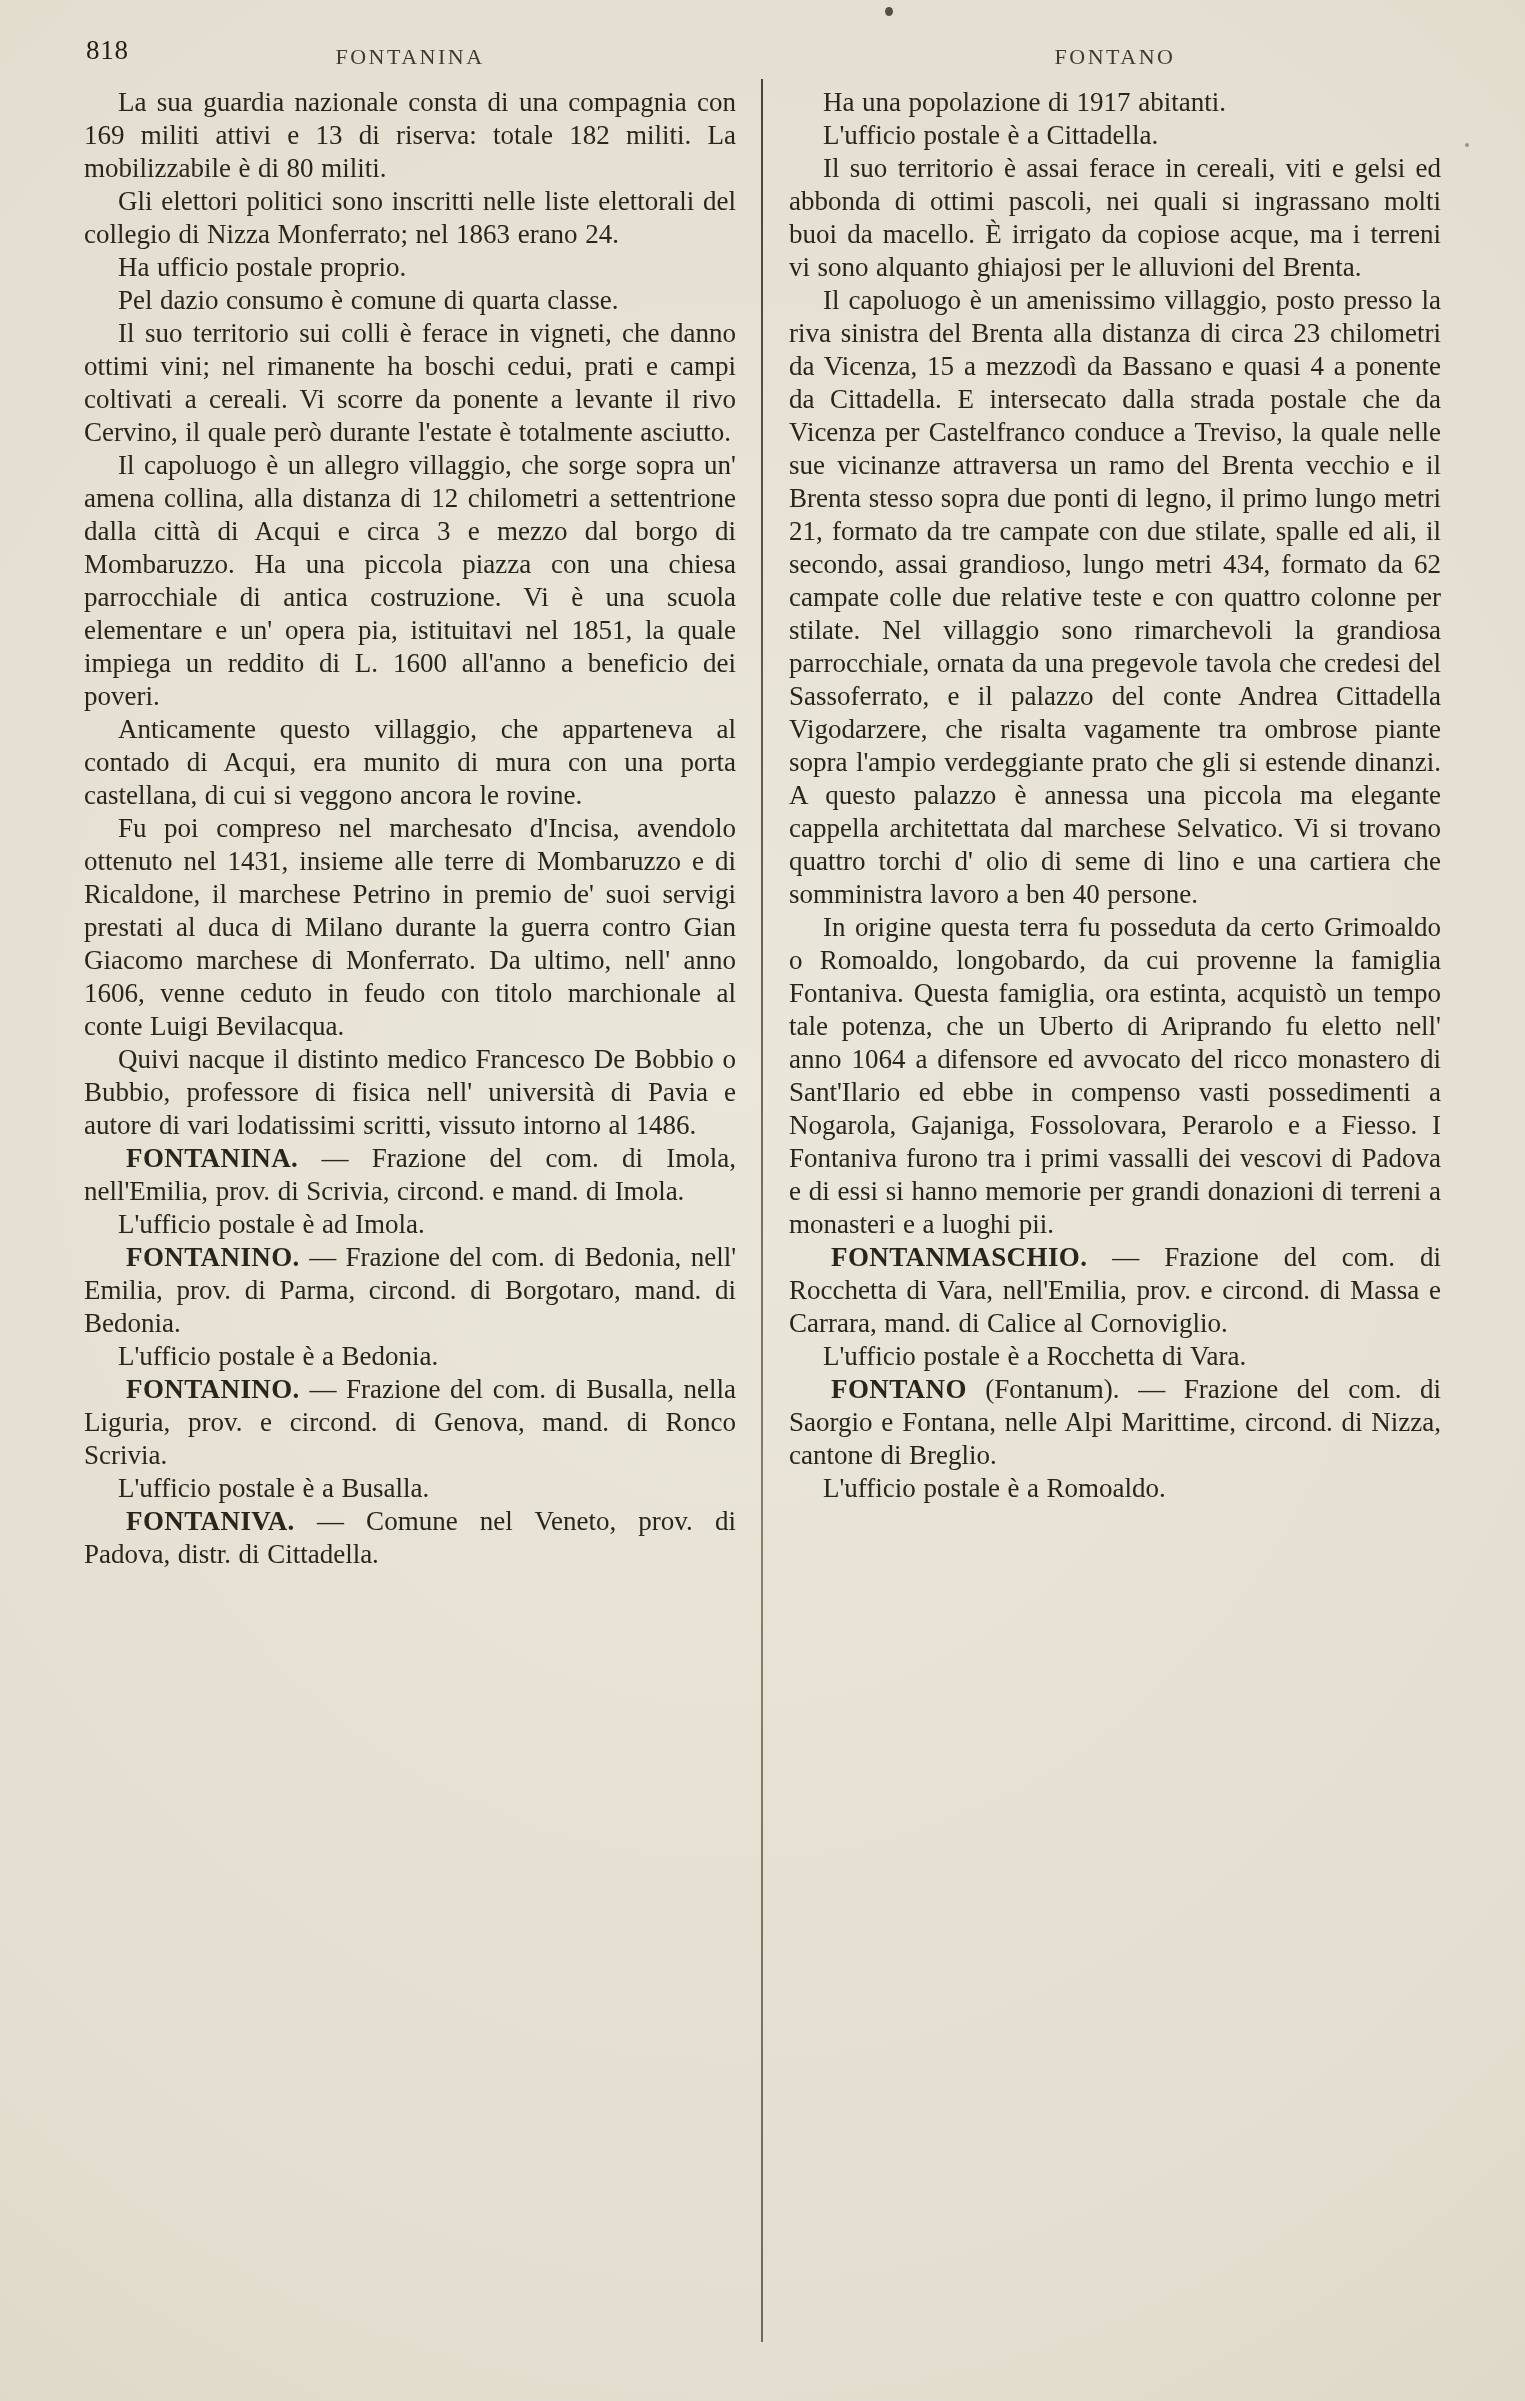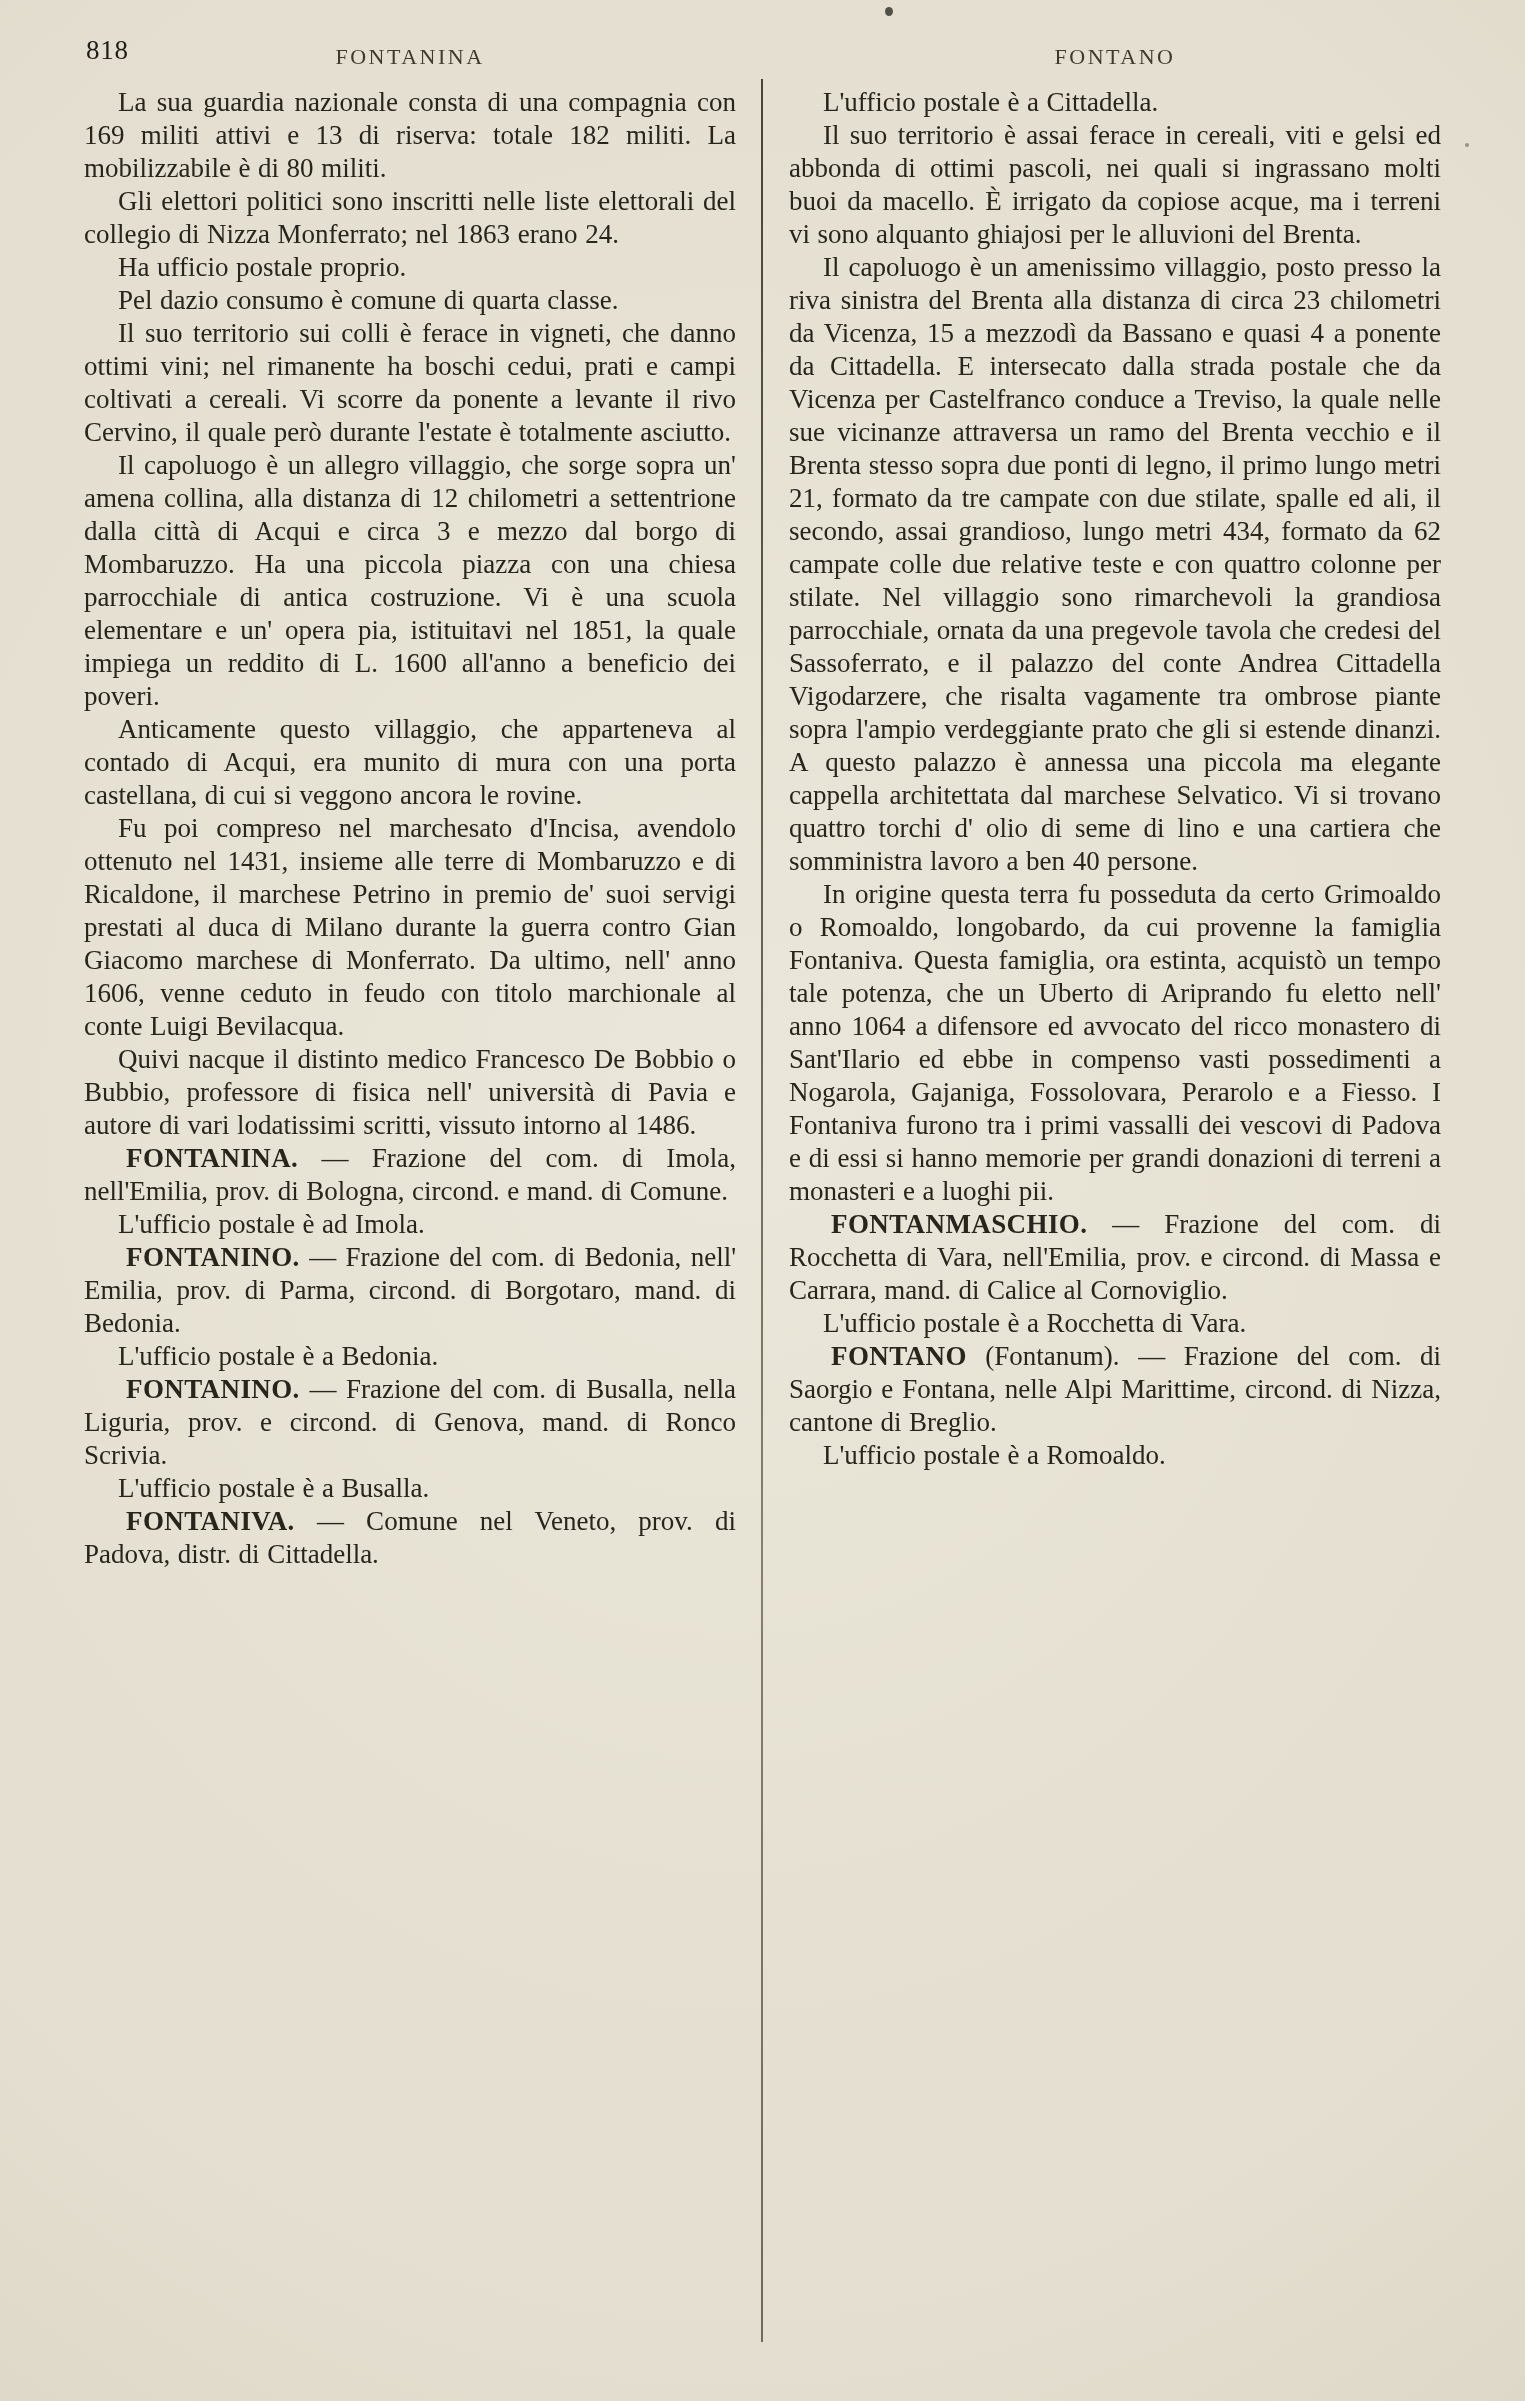--- a/index.html
+++ b/index.html
@@ -62,29 +62,30 @@
     <div class="column" id="col-left">
         <p class="para"><span>La sua guardia nazionale consta di una compagnia con 169 militi attivi e 13 di riserva: totale 182 militi. La mobilizzabile è di 80 militi.</span></p>
         <p class="para"><span>Gli elettori politici sono inscritti nelle liste elettorali del collegio di Nizza Monferrato; nel 1863 erano 24.</span></p>
         <p class="para"><span>Ha ufficio postale proprio.</span></p>
         <p class="para"><span>Pel dazio consumo è comune di quarta classe.</span></p>
         <p class="para"><span>Il suo territorio sui colli è ferace in vigneti, che danno ottimi vini; nel rimanente ha boschi cedui, prati e campi coltivati a cereali. Vi scorre da ponente a levante il rivo Cervino, il quale però durante l'estate è totalmente asciutto.</span></p>
         <p class="para"><span>Il capoluogo è un allegro villaggio, che sorge sopra un' amena collina, alla distanza di 12 chilometri a settentrione dalla città di Acqui e circa 3 e mezzo dal borgo di Mombaruzzo. Ha una piccola piazza con una chiesa parrocchiale di antica costruzione. Vi è una scuola elementare e un' opera pia, istituitavi nel 1851, la quale impiega un reddito di L. 1600 all'anno a beneficio dei poveri.</span></p>
         <p class="para"><span>Anticamente questo villaggio, che apparteneva al contado di Acqui, era munito di mura con una porta castellana, di cui si veggono ancora le rovine.</span></p>
         <p class="para"><span>Fu poi compreso nel marchesato d'Incisa, avendolo ottenuto nel 1431, insieme alle terre di Mombaruzzo e di Ricaldone, il marchese Petrino in premio de' suoi servigi prestati al duca di Milano durante la guerra contro Gian Giacomo marchese di Monferrato. Da ultimo, nell' anno 1606, venne ceduto in feudo con titolo marchionale al conte Luigi Bevilacqua.</span></p>
         <p class="para"><span>Quivi nacque il distinto medico Francesco De Bobbio o Bubbio, professore di fisica nell' università di Pavia e autore di vari lodatissimi scritti, vissuto intorno al 1486.</span></p>
-        <p class="para"><span class="entry">FONTANINA.</span> <span>— Frazione del com. di Imola, nell'Emilia, prov. di Bologna, circond. e mand. di Comune.</span></p>
+        <p class="para"><span class="entry">FONTANINA.</span> <span>— Frazione del com. di Imola, nell'Emilia, prov. di Scrivia, circond. e mand. di Imola.</span></p>
         <p class="para"><span>L'ufficio postale è ad Imola.</span></p>
         <p class="para"><span class="entry">FONTANINO.</span> <span>— Frazione del com. di Bedonia, nell' Emilia, prov. di Parma, circond. di Borgotaro, mand. di Bedonia.</span></p>
         <p class="para"><span>L'ufficio postale è a Bedonia.</span></p>
         <p class="para"><span class="entry">FONTANINO.</span> <span>— Frazione del com. di Busalla, nella Liguria, prov. e circond. di Genova, mand. di Ronco Scrivia.</span></p>
         <p class="para"><span>L'ufficio postale è a Busalla.</span></p>
         <p class="para"><span class="entry">FONTANIVA.</span> <span>— Comune nel Veneto, prov. di Padova, distr. di Cittadella.</span></p>
       </div>
     <div class="column" id="col-right">
+        <p class="para"><span>Ha una popolazione di 1917 abitanti.</span></p>
         <p class="para"><span>L'ufficio postale è a Cittadella.</span></p>
         <p class="para"><span>Il suo territorio è assai ferace in cereali, viti e gelsi ed abbonda di ottimi pascoli, nei quali si ingrassano molti buoi da macello. È irrigato da copiose acque, ma i terreni vi sono alquanto ghiajosi per le alluvioni del Brenta.</span></p>
         <p class="para"><span>Il capoluogo è un amenissimo villaggio, posto presso la riva sinistra del Brenta alla distanza di circa 23 chilometri da Vicenza, 15 a mezzodì da Bassano e quasi 4 a ponente da Cittadella. E intersecato dalla strada postale che da Vicenza per Castelfranco conduce a Treviso, la quale nelle sue vicinanze attraversa un ramo del Brenta vecchio e il Brenta stesso sopra due ponti di legno, il primo lungo metri 21, formato da tre campate con due stilate, spalle ed ali, il secondo, assai grandioso, lungo metri 434, formato da 62 campate colle due relative teste e con quattro colonne per stilate. Nel villaggio sono rimarchevoli la grandiosa parrocchiale, ornata da una pregevole tavola che credesi del Sassoferrato, e il palazzo del conte Andrea Cittadella Vigodarzere, che risalta vagamente tra ombrose piante sopra l'ampio verdeggiante prato che gli si estende dinanzi. A questo palazzo è annessa una piccola ma elegante cappella architettata dal marchese Selvatico. Vi si trovano quattro torchi d' olio di seme di lino e una cartiera che somministra lavoro a ben 40 persone.</span></p>
         <p class="para"><span>In origine questa terra fu posseduta da certo Grimoaldo o Romoaldo, longobardo, da cui provenne la famiglia Fontaniva. Questa famiglia, ora estinta, acquistò un tempo tale potenza, che un Uberto di Ariprando fu eletto nell' anno 1064 a difensore ed avvocato del ricco monastero di Sant'Ilario ed ebbe in compenso vasti possedimenti a Nogarola, Gajaniga, Fossolovara, Perarolo e a Fiesso. I Fontaniva furono tra i primi vassalli dei vescovi di Padova e di essi si hanno memorie per grandi donazioni di terreni a monasteri e a luoghi pii.</span></p>
         <p class="para"><span class="entry">FONTANMASCHIO.</span> <span>— Frazione del com. di Rocchetta di Vara, nell'Emilia, prov. e circond. di Massa e Carrara, mand. di Calice al Cornoviglio.</span></p>
         <p class="para"><span>L'ufficio postale è a Rocchetta di Vara.</span></p>
         <p class="para"><span class="entry">FONTANO</span> <span class="latin">(Fontanum).</span> <span>— Frazione del com. di Saorgio e Fontana, nelle Alpi Marittime, circond. di Nizza, cantone di Breglio.</span></p>
         <p class="para"><span>L'ufficio postale è a Romoaldo.</span></p>
       </div>
   </div>

